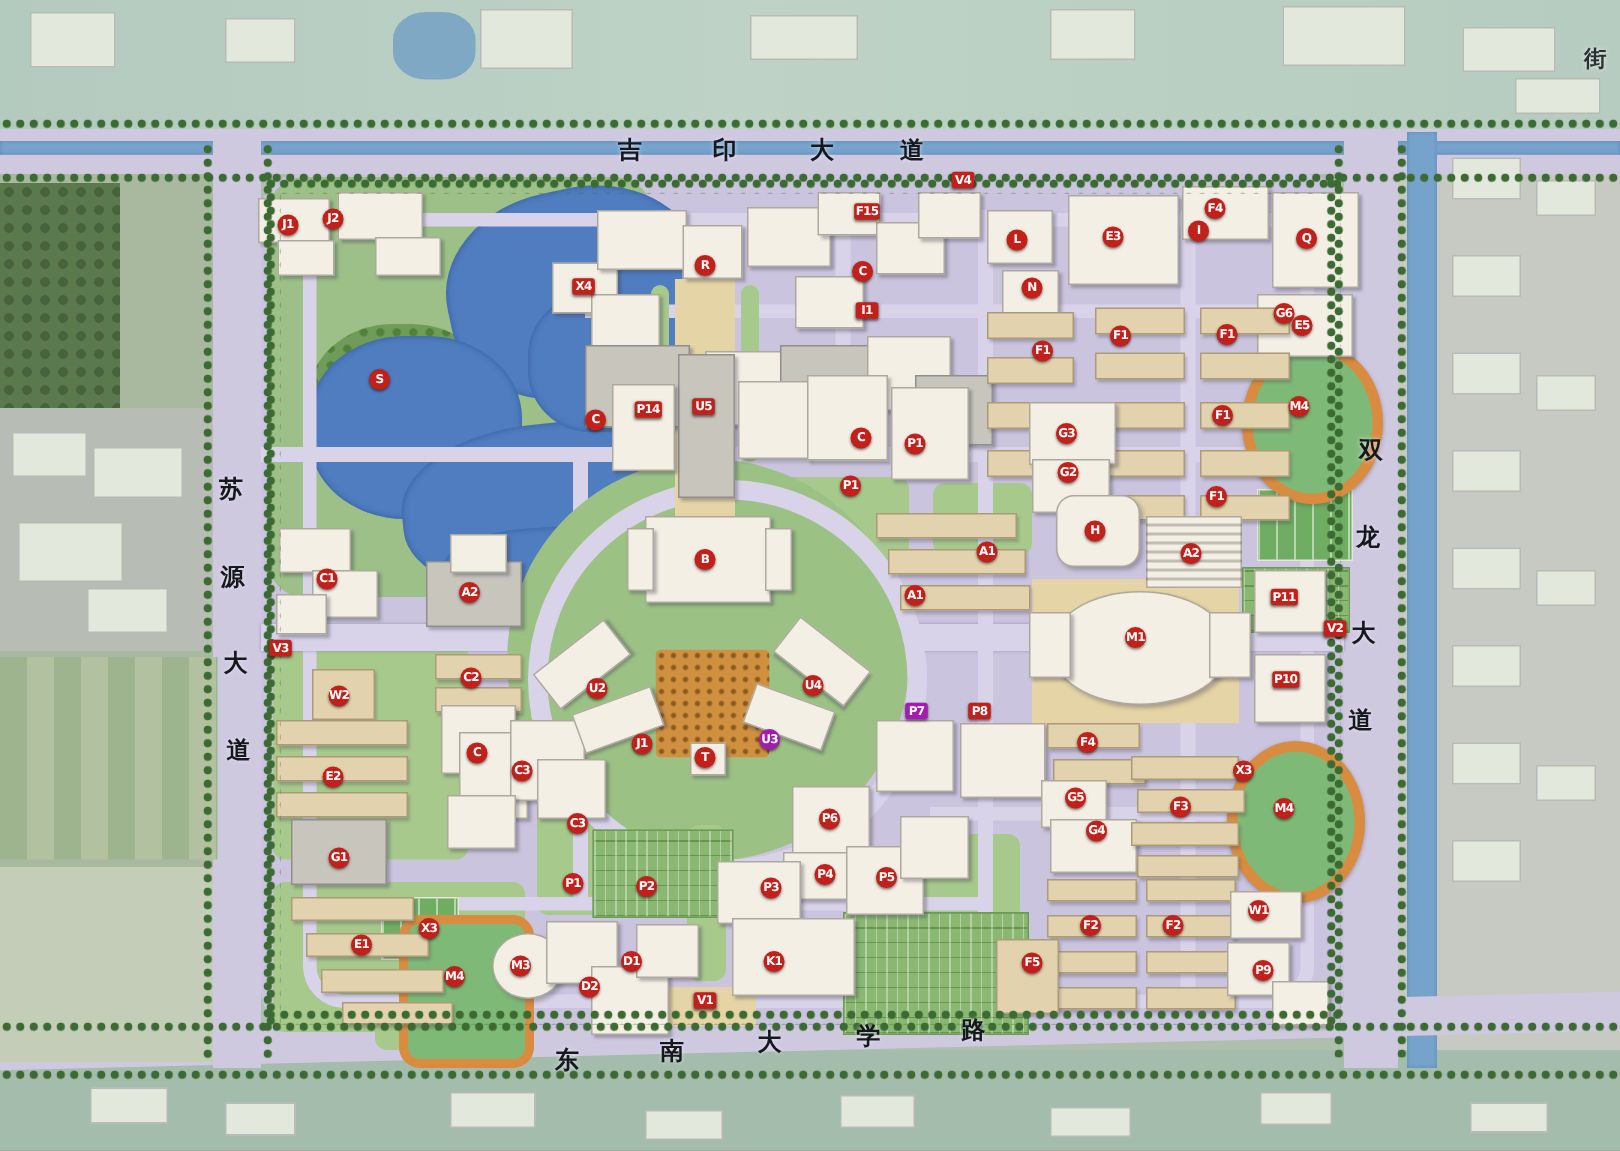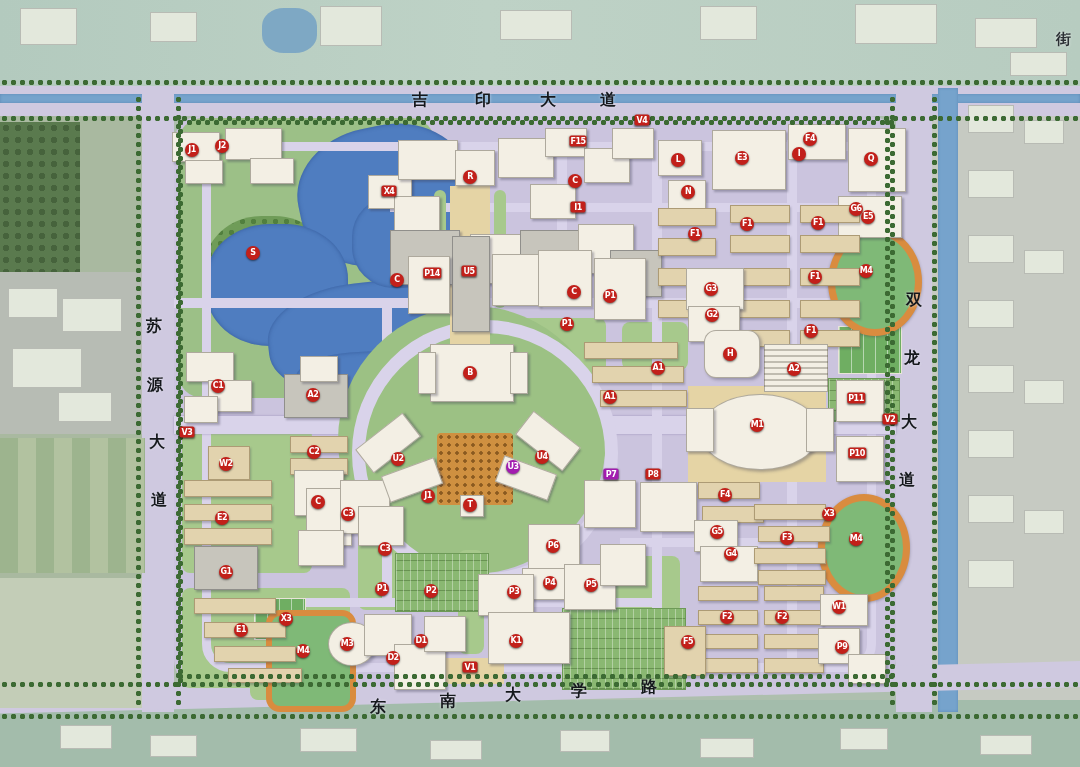--- a/index.html
+++ b/index.html
@@ -357,21 +357,21 @@
       <div class="mk" title="M1" style="left: 757px; top: 425px; background: rgb(194, 32, 26);">M1</div>
       <div class="mk sq" title="V2" style="left: 890px; top: 419px; background: rgb(194, 32, 26);">V2</div>
       <div class="mk sq" title="P11" style="left: 856px; top: 398px; background: rgb(194, 32, 26);">P11</div>
       <div class="mk sq" title="P10" style="left: 857px; top: 453px; background: rgb(194, 32, 26);">P10</div>
       <div class="mk sq" title="V3" style="left: 187px; top: 432px; background: rgb(194, 32, 26);">V3</div>
       <div class="mk" title="W2" style="left: 226px; top: 464px; background: rgb(194, 32, 26);">W2</div>
       <div class="mk" title="C2" style="left: 314px; top: 452px; background: rgb(194, 32, 26);">C2</div>
       <div class="mk" title="U2" style="left: 398px; top: 459px; background: rgb(194, 32, 26);">U2</div>
       <div class="mk" title="U4" style="left: 542px; top: 457px; background: rgb(194, 32, 26);">U4</div>
       <div class="mk" title="J1" style="left: 428px; top: 496px; background: rgb(194, 32, 26);">J1</div>
-      <div class="mk" title="U3" style="left: 513px; top: 467px; background: #a21caf;">U3</div>
+      <div class="mk" title="U3" style="left: 513px; top: 493px; background: #a21caf;">U3</div>
       <div class="mk" title="T" style="left: 470px; top: 505px; background: rgb(194, 32, 26);">T</div>
       <div class="mk sq" title="P7" style="left: 611px; top: 474px; background: #a21caf;">P7</div>
       <div class="mk sq" title="P8" style="left: 653px; top: 474px; background: rgb(194, 32, 26);">P8</div>
       <div class="mk" title="E2" style="left: 222px; top: 518px; background: rgb(194, 32, 26);">E2</div>
       <div class="mk" title="C" style="left: 318px; top: 502px; background: rgb(194, 32, 26);">C</div>
       <div class="mk" title="C3" style="left: 348px; top: 514px; background: rgb(194, 32, 26);">C3</div>
       <div class="mk" title="C3" style="left: 385px; top: 549px; background: rgb(194, 32, 26);">C3</div>
       <div class="mk" title="G1" style="left: 226px; top: 572px; background: rgb(194, 32, 26);">G1</div>
       <div class="mk" title="P1" style="left: 382px; top: 589px; background: rgb(194, 32, 26);">P1</div>
       <div class="mk" title="P2" style="left: 431px; top: 591px; background: rgb(194, 32, 26);">P2</div>

